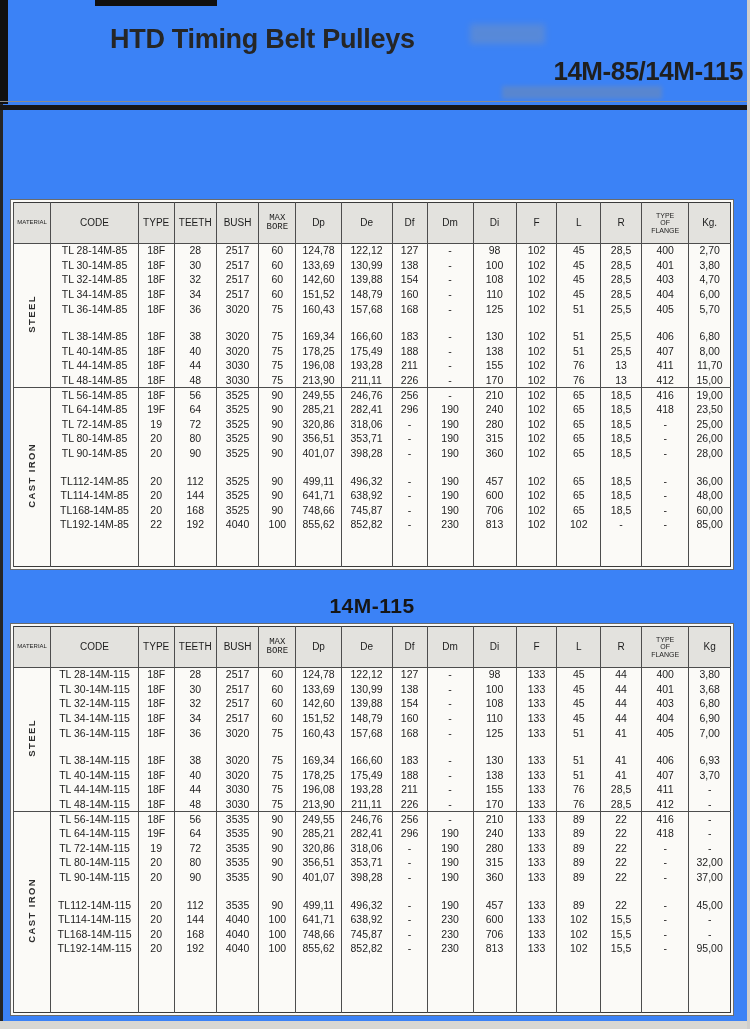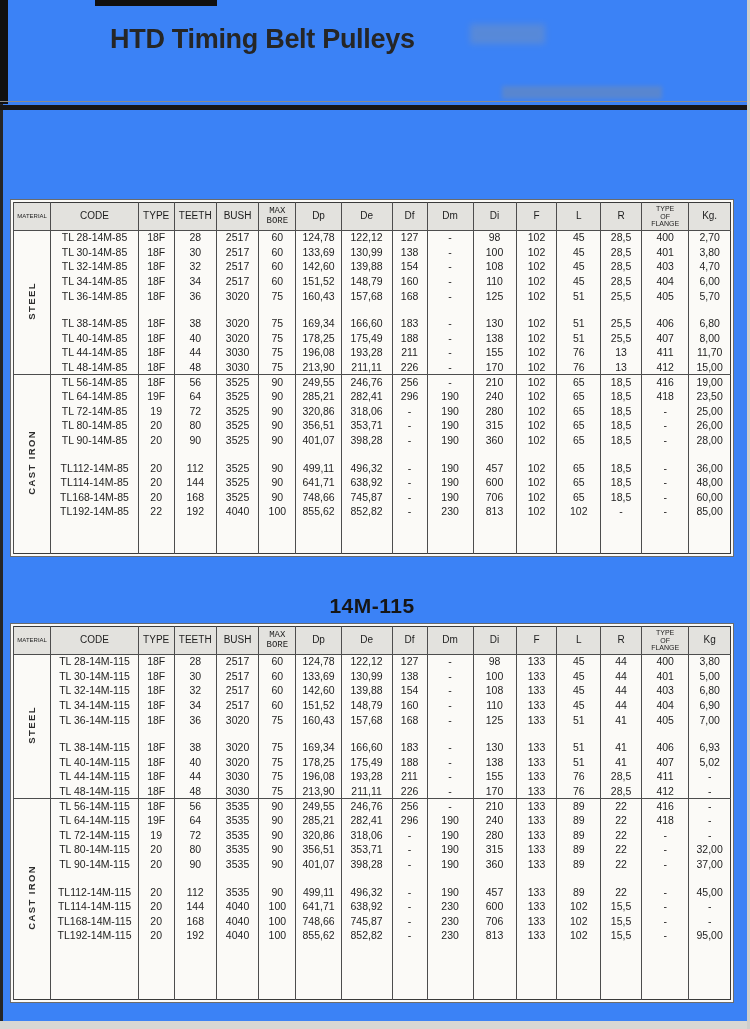--- a/index.html
+++ b/index.html
@@ -23,21 +23,21 @@
   .tbl-title{position:absolute;left:10px;width:724px;text-align:center;font-weight:bold;
              font-size:21px;letter-spacing:.5px;color:#161616;}
   .t1{top:170px;} .t2{top:594px;}
   
   .tframe{position:absolute;left:10px;width:724px;box-sizing:border-box;
           border:1px solid #6b6b6b;padding:2px;background:#fbfaf7;}
   .t1f{top:199px;} .t2f{top:623px;}
   table{border-collapse:collapse;table-layout:fixed;width:100%;border:1.6px solid #3a3a3a;}
   th,td{border-left:1px solid #4d4d4d;padding:0;text-align:center;overflow:hidden;
         font-size:10.5px;line-height:1.25;color:#1d1d1d;}
-  thead tr{height:28px;margin-left:28px;}
+  thead tr{height:41px;margin-left:28px;}
   th{border-bottom:1.2px solid #4d4d4d;background:#e3e2de;font-weight:400;font-size:10px;
      white-space:pre-line;vertical-align:middle;}
   th.h-mat{font-size:6px;letter-spacing:0;}
   th.h-two{font-size:9px;line-height:1.05;font-family:Liberation Mono, monospace;}
   th.h-flange{font-size:7px;line-height:1.05;}
   tr.data{height:14.6px;}
   tr.spacer{height:13px;}
   tr.filler.f0{height:34px;}
   tr.filler.f1{height:56px;}
   tr.gstart td{border-top:1.4px solid #4d4d4d;}
@@ -51,20 +51,21 @@
 <div class="sheet">
   <div class="edge-l"></div>
   <div class="blackbar"></div>
   <div class="smudge"></div>
   <div class="ghost1"></div>
   <div class="ghost2"></div>
 
   <div class="hdr">
     <div>HTD Timing Belt Pulleys</div>
   </div>
+  <div class="model">14M-85/14M-115</div>
 
   <div class="rule-thin"></div>
   <div class="rule-thick"></div>
 
   <div class="tframe t1f">
     <table>
         <colgroup>
           <col style="width: 5.2%;">
           <col style="width: 12.2%;">
           <col style="width: 5%;">
@@ -540,21 +541,21 @@
             <td>60</td>
             <td>133,69</td>
             <td>130,99</td>
             <td>138</td>
             <td>-</td>
             <td>100</td>
             <td>133</td>
             <td>45</td>
             <td>44</td>
             <td>401</td>
-            <td>5,00</td>
+            <td>3,68</td>
           </tr>
           <tr class="data">
             <td>TL 32-14M-115</td>
             <td>18F</td>
             <td>32</td>
             <td>2517</td>
             <td>60</td>
             <td>142,60</td>
             <td>139,88</td>
             <td>154</td>
@@ -642,21 +643,21 @@
             <td>75</td>
             <td>178,25</td>
             <td>175,49</td>
             <td>188</td>
             <td>-</td>
             <td>138</td>
             <td>133</td>
             <td>51</td>
             <td>41</td>
             <td>407</td>
-            <td>5,02</td>
+            <td>3,70</td>
           </tr>
           <tr class="data">
             <td>TL 44-14M-115</td>
             <td>18F</td>
             <td>44</td>
             <td>3030</td>
             <td>75</td>
             <td>196,08</td>
             <td>193,28</td>
             <td>211</td>

